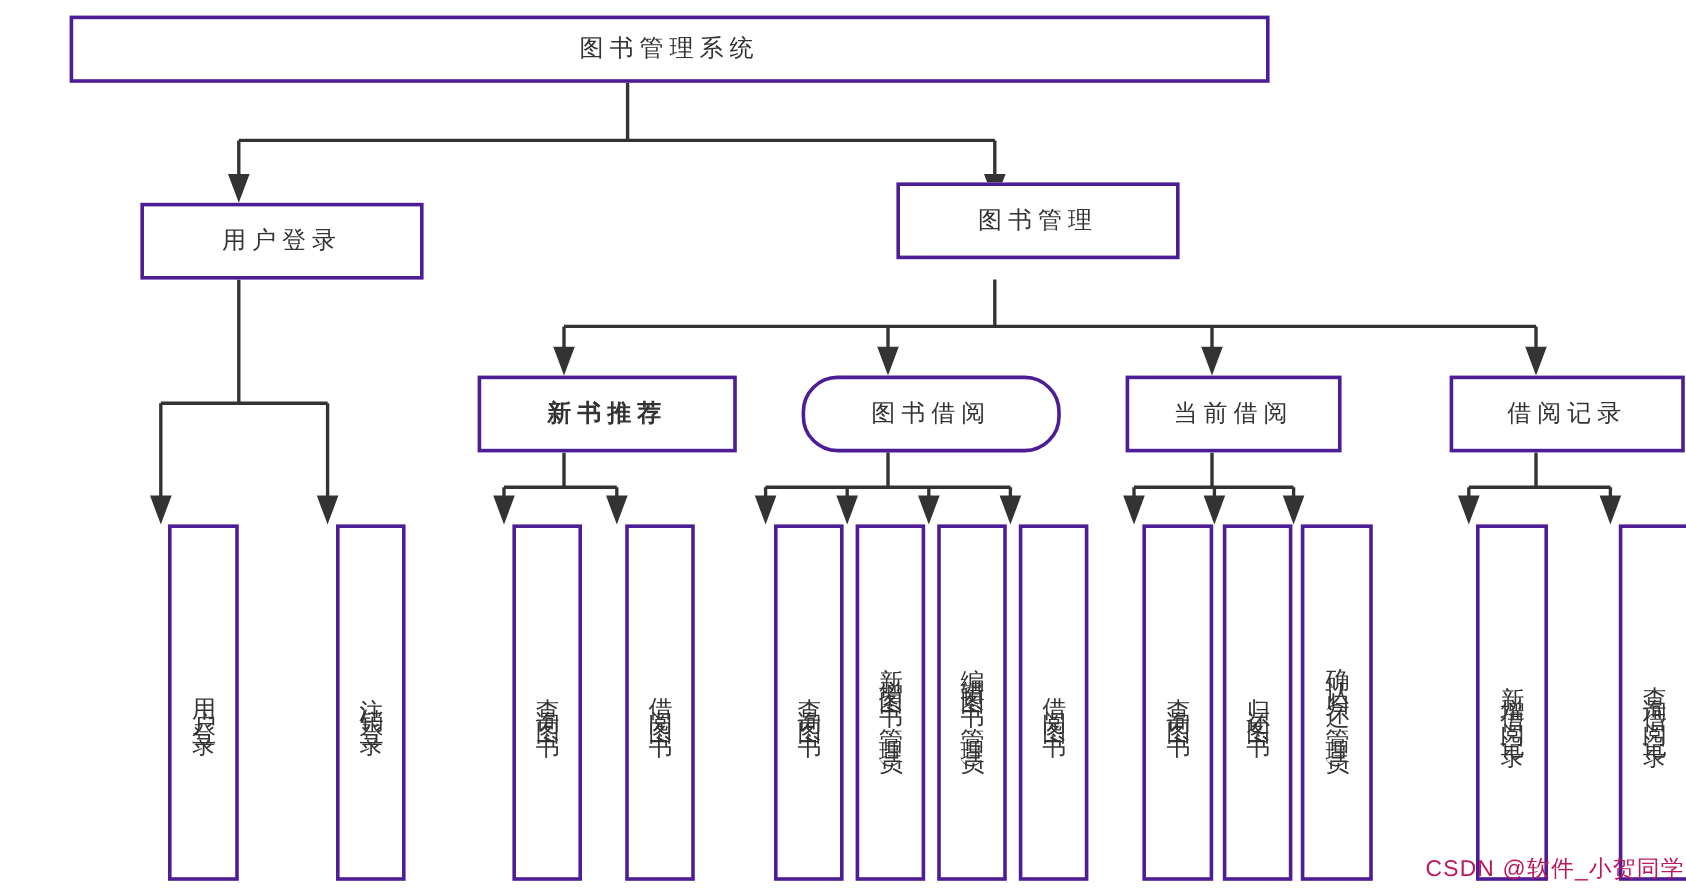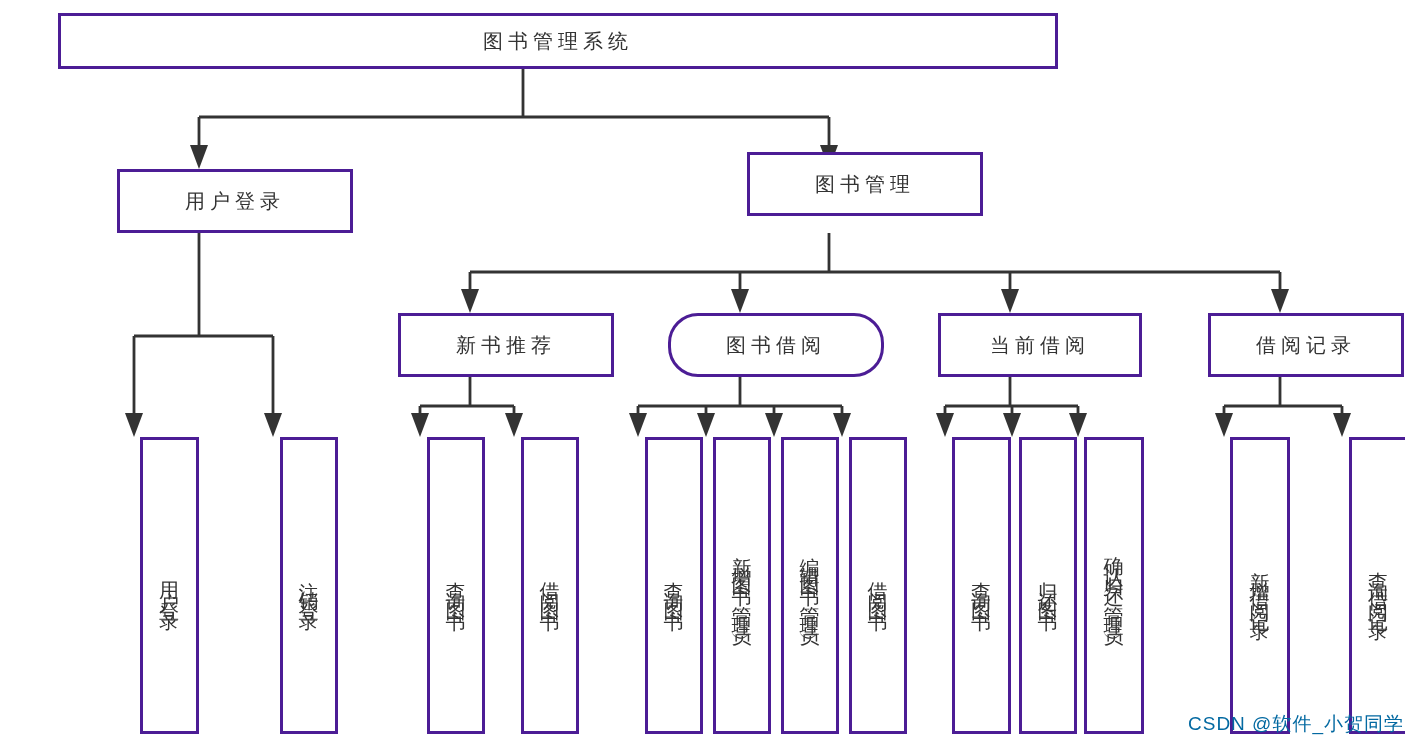--- a/index.html
+++ b/index.html
@@ -38,21 +38,21 @@
     text-orientation: mixed;
     letter-spacing: 10px;
     white-space: nowrap;
   }
   .watermark {
     position: absolute;
     left: 1188px;
     top: 711px;
     font-size: 19px;
     letter-spacing: 1px;
-    color: #0369a1;
+    color: #be185d;
     white-space: nowrap;
     z-index: 5;
   }
 </style>
 </head>
 <body>
 
 <div class="canvas">
 
   <svg class="connectors" width="1405" height="747" viewBox="0 0 1405 747">
@@ -102,27 +102,27 @@
     <span class="lbl">图书管理系统</span>
   </div>
 
   <div class="node h" style="left:81px; top:169px; width:236px; height:64px;">
     <span class="lbl">用户登录</span>
   </div>
   <div class="node h" style="left:711px; top:152px; width:236px; height:64px;">
     <span class="lbl">图书管理</span>
   </div>
 
-  <div class="node h" style="left:362px; top:313px; width:216px; height:64px;">
+  <div class="node h" style="left:362px; top:313px; width:216px; height:64px;font-weight:bold;">
     <span class="lbl">新书推荐</span>
   </div>
   <div class="node h" style="left:632px; top:313px; width:216px; height:64px;border-radius:30px;">
     <span class="lbl">图书借阅</span>
   </div>
-  <div class="node h" style="left:902px; top:313px; width:204px; height:64px;">
+  <div class="node h" style="left:902px; top:313px; width:180px; height:64px;">
     <span class="lbl">当前借阅</span>
   </div>
   <div class="node h" style="left:1172px; top:313px; width:196px; height:64px;">
     <span class="lbl">借阅记录</span>
   </div>
 
   <div class="node v" style="left:104px; top:437px; width:59px; height:297px;">
     <span class="lbl">用户登录</span>
   </div>
   <div class="node v" style="left:244px; top:437px; width:58px; height:297px;">

